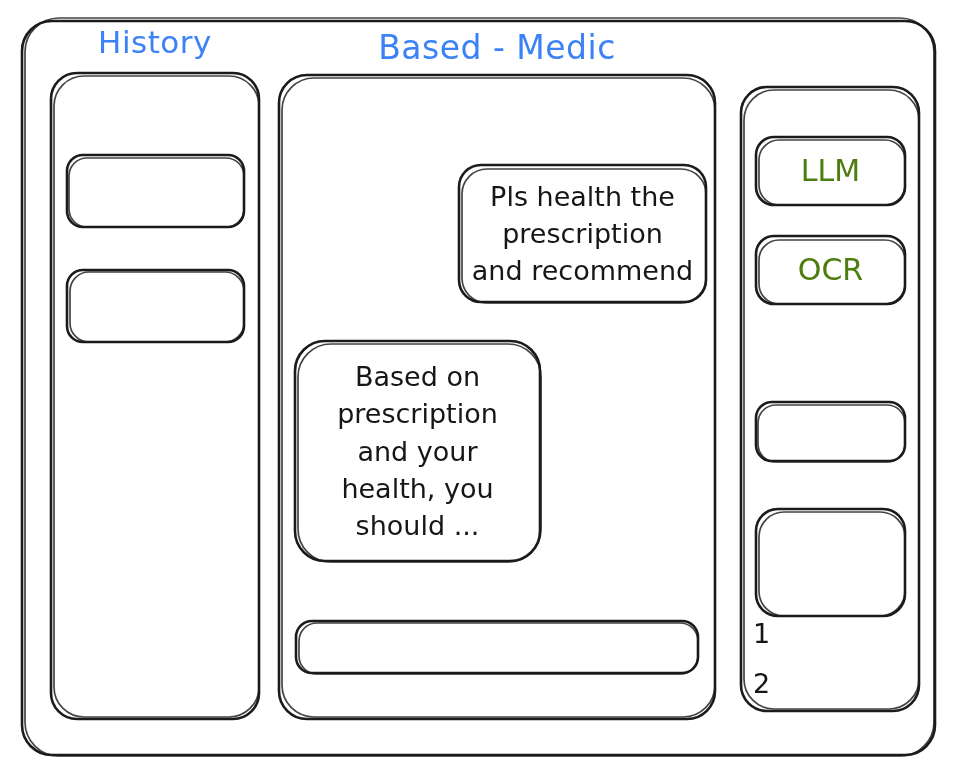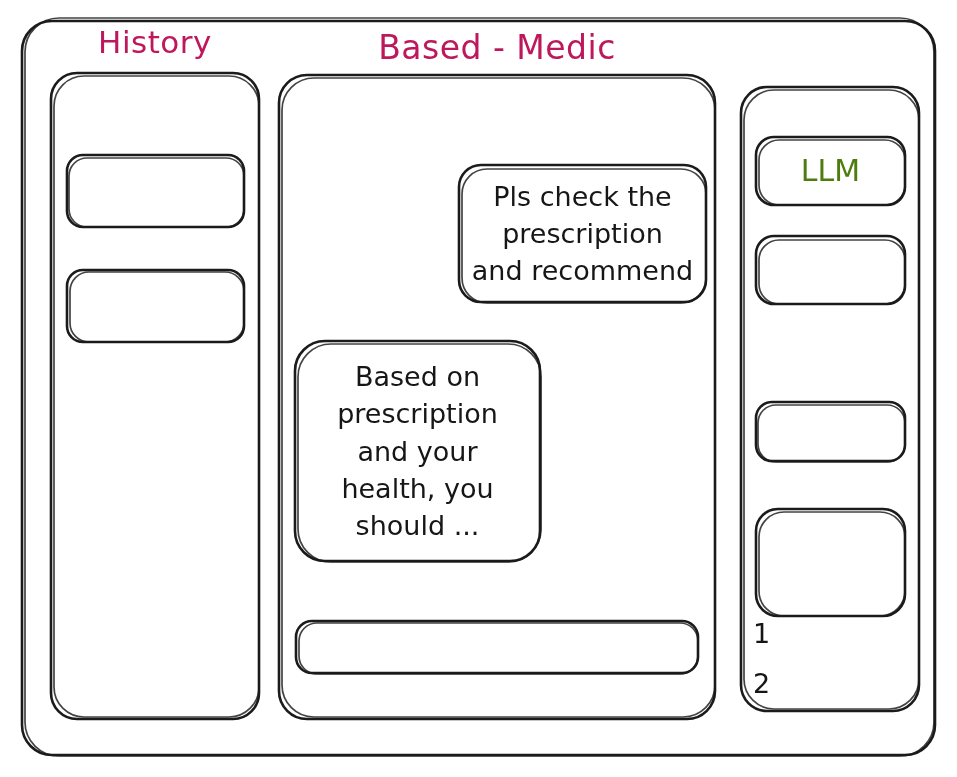--- a/index.html
+++ b/index.html
@@ -37,21 +37,21 @@
     vector-effect: non-scaling-stroke;
   }
   .ink-a { stroke-width: 2.6; }
   .ink-b { stroke-width: 1.7; opacity: .82; }
 
   .label {
     position: absolute;
     left: 0;
     right: 0;
     text-align: center;
-    color: #be185d;
+    color: #3b82f6;
     letter-spacing: .5px;
     white-space: pre-line;
     line-height: 1.22;
     user-select: none;
   }
 
   
   #window-frame {
     left: 19px;  top: 17px;
     width: 919px; height: 742px;
@@ -178,21 +178,21 @@
     <rect class="ink-b" x="6" y="6" width="433" height="639" rx="32" ry="32"></rect>
   </svg>
 </div>
 <div class="label" id="agent-title" style="left:276px; width:442px;">Based - Medic</div>
 
 <div class="sketch bubble" id="user-bubble">
   <svg viewBox="0 0 255 145" preserveAspectRatio="none">
     <rect class="ink-a" x="4" y="4" width="247" height="137" rx="22" ry="22"></rect>
     <rect class="ink-b" x="7" y="8" width="244" height="134" rx="25" ry="25"></rect>
   </svg>
-  <div class="bubble-text">Pls check the
+  <div class="bubble-text">Pls health the
 prescription
 and recommend</div>
 </div>
 
 <div class="sketch bubble" id="agent-bubble">
   <svg viewBox="0 0 253 228" preserveAspectRatio="none">
     <rect class="ink-a" x="4" y="4" width="245" height="220" rx="30" ry="30"></rect>
     <rect class="ink-b" x="7" y="7" width="243" height="218" rx="33" ry="33"></rect>
   </svg>
   <div class="bubble-text">Based on
@@ -223,20 +223,21 @@
     <rect class="ink-b" x="6" y="6" width="146" height="65" rx="20" ry="20"></rect>
   </svg>
   <div class="tool-label">LLM</div>
 </div>
 
 <div class="sketch tool-btn" id="tool-ocr">
   <svg viewBox="0 0 155 74" preserveAspectRatio="none">
     <rect class="ink-a" x="3" y="3" width="149" height="68" rx="18" ry="18"></rect>
     <rect class="ink-b" x="6" y="7" width="146" height="64" rx="20" ry="20"></rect>
   </svg>
+  <div class="tool-label">OCR</div>
 </div>
 
 <div class="sketch tool-btn" id="tool-params">
   <svg viewBox="0 0 155 65" preserveAspectRatio="none">
     <rect class="ink-a" x="3" y="3" width="149" height="59" rx="16" ry="16"></rect>
     <rect class="ink-b" x="5" y="6" width="147" height="57" rx="18" ry="18"></rect>
   </svg>
 </div>
 
 <div class="sketch tool-btn" id="tool-doc">

